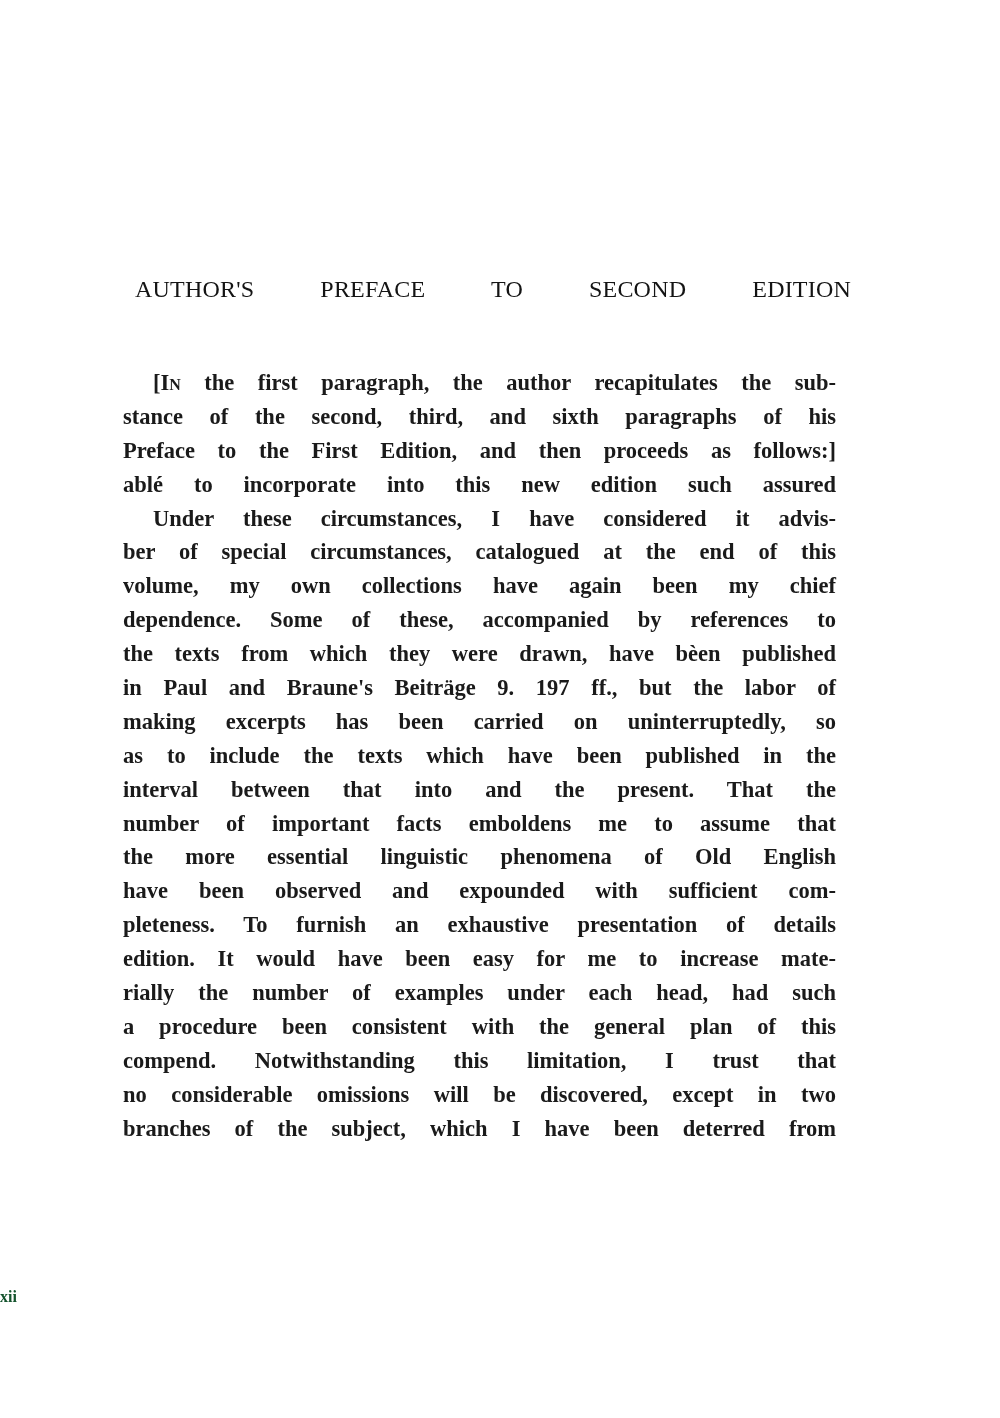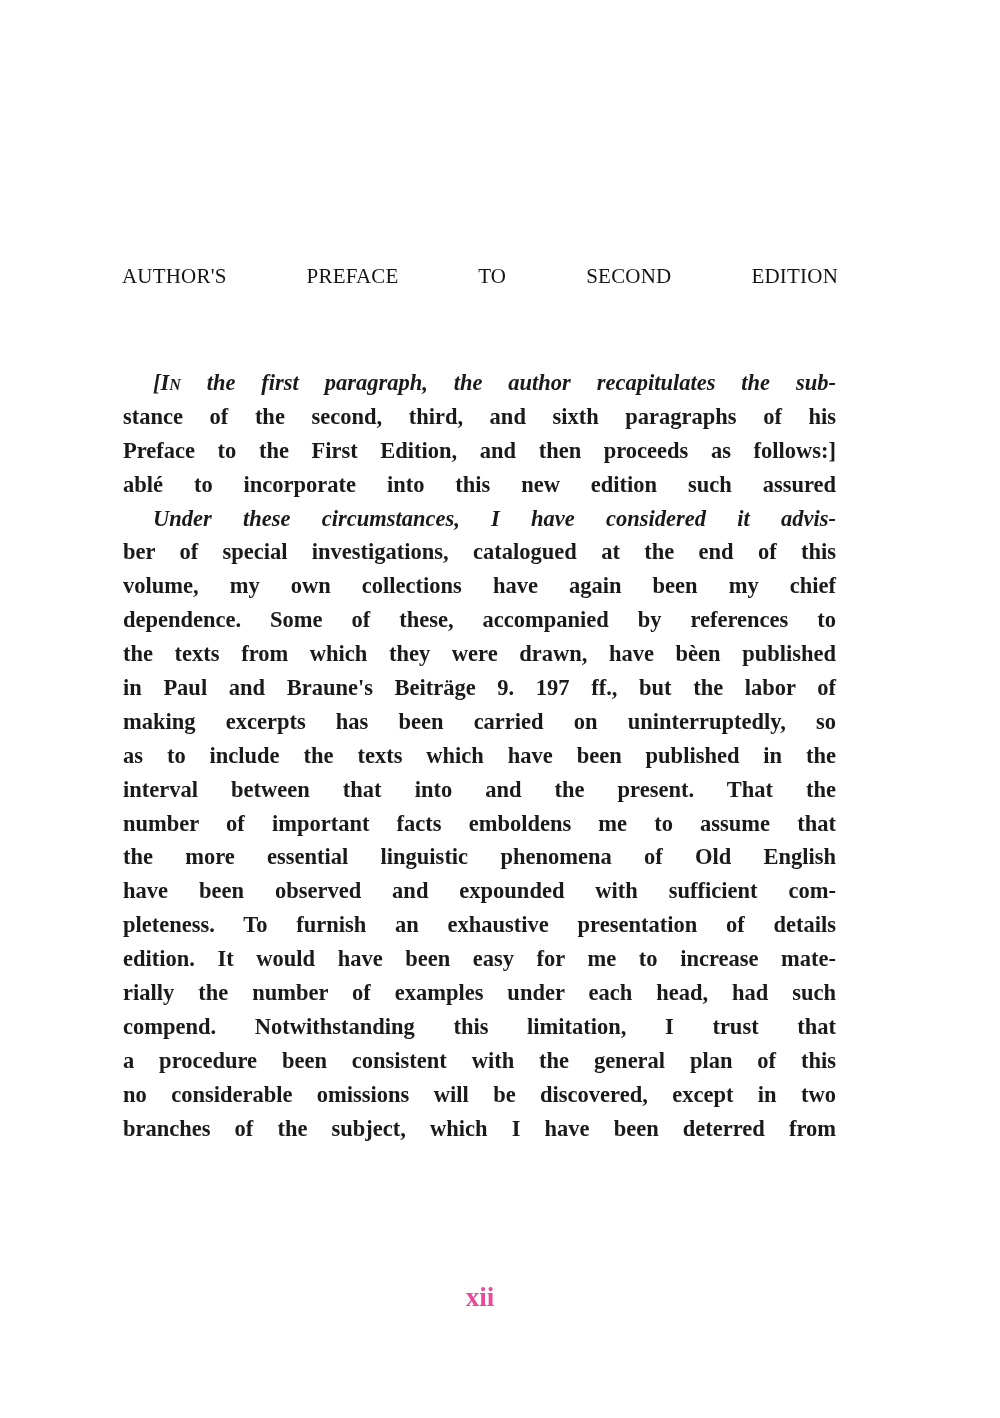--- a/index.html
+++ b/index.html
@@ -22,28 +22,28 @@
       height: 1418px;
       background: #ffffff;
     }
     .title {
       position: absolute;
       left: 122px;
       top: 256px;
       width: 716px;
       text-align: justify;
       text-align-last: justify;
-      font-size: 21px;
+      font-size: 24px;
       line-height: 40px;
       letter-spacing: 0.2px;
       white-space: nowrap;
       font-weight: normal;
       font-family: "Liberation Serif", "DejaVu Serif", serif;
       transform: scaleX(1.0);
-      margin: 0;
+      margin: 13px;
     }
     .body-text {
       position: absolute;
       left: 123px;
       top: 366px;
       width: 713px;
     }
     .line {
       display: block;
       height: 33.9px;
@@ -51,70 +51,69 @@
       font-size: 22.5px;
       text-align: justify;
       text-align-last: justify;
       white-space: nowrap;
       font-family: "Liberation Serif", "DejaVu Serif", serif;
       font-weight: bold;
       color: #1a1a1a;
     }
     .line.indent {
       padding-left: 30px;
-      font-style: italic;
     }
     .line.last {
       text-align-last: justify;
     }
     .sc {
       font-variant: small-caps;
     }
     .page-number {
       position: absolute;
       left: 0;
       width: 960px;
       top: 1283px;
-      text-align: center;
-      font-size: 27px;
+      text-align: left;
+      font-size: 16px;
       line-height: 28px;
       font-weight: bold;
       font-family: "Liberation Serif", "DejaVu Serif", serif;
-      color: #ec4899;
+      color: #14532d;
     }
   </style>
 </head>
 <body>
 
 <div class="page">
 
   <h1 class="title">AUTHOR'S PREFACE TO SECOND EDITION</h1>
 
   <div class="body-text">
 
     <span class="line indent"><span class="sc">[In</span><span> the first paragraph, the author recapitulates the sub-</span></span>
     <span class="line">stance of the second, third, and sixth paragraphs of his</span>
     <span class="line">Preface to the First Edition, and then proceeds as follows:]</span>
 
     <span class="line">ablé to incorporate into this new edition such assured</span>
     <span class="line indent">Under these circumstances, I have considered it advis-</span>
-    <span class="line">ber of special investigations, catalogued at the end of this</span>
+    <span class="line">ber of special circumstances, catalogued at the end of this</span>
     <span class="line">volume, my own collections have again been my chief</span>
     <span class="line">dependence.  Some of these, accompanied by references to</span>
     <span class="line">the texts from which they were drawn, have bèen published</span>
     <span class="line">in Paul and Braune's Beiträge 9. 197 ff., but the labor of</span>
     <span class="line">making excerpts has been carried on uninterruptedly, so</span>
     <span class="line">as to include the texts which have been published in the</span>
     <span class="line">interval between that into and the present.  That the</span>
     <span class="line">number of important facts emboldens me to assume that</span>
     <span class="line">the more essential linguistic phenomena of Old English</span>
     <span class="line">have been observed and expounded with sufficient com-</span>
     <span class="line">pleteness.  To furnish an exhaustive presentation of details</span>
     <span class="line">edition.  It would have been easy for me to increase mate-</span>
     <span class="line">rially the number of examples under each head, had such</span>
+    <span class="line">a procedure been consistent with the general plan of this</span>
     <span class="line">compend.  Notwithstanding this limitation, I trust that</span>
-    <span class="line">a procedure been consistent with the general plan of this</span>
     <span class="line">no considerable omissions will be discovered, except in two</span>
     <span class="line">branches of the subject, which I have been deterred from</span>
   </div>
 
   <div class="page-number">xii</div>
 </div>
 
 </body></html>

